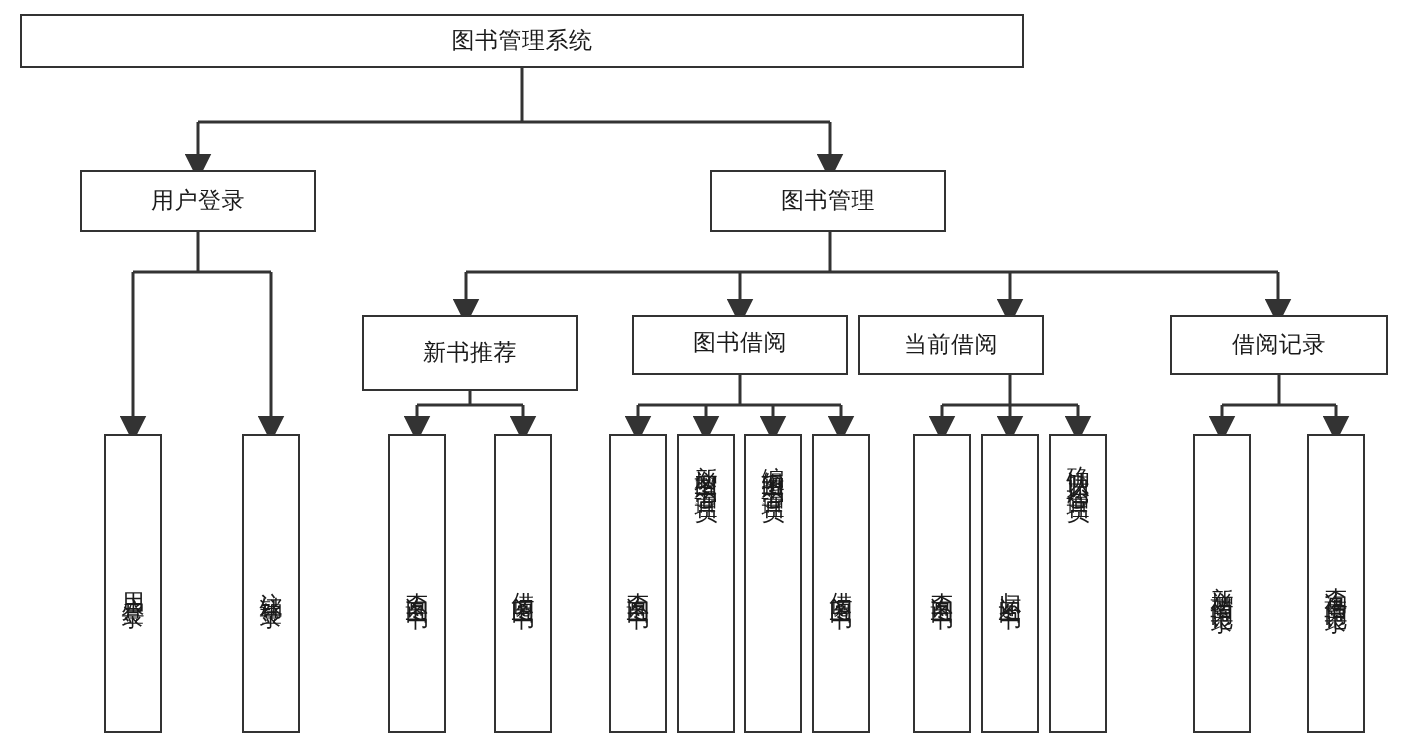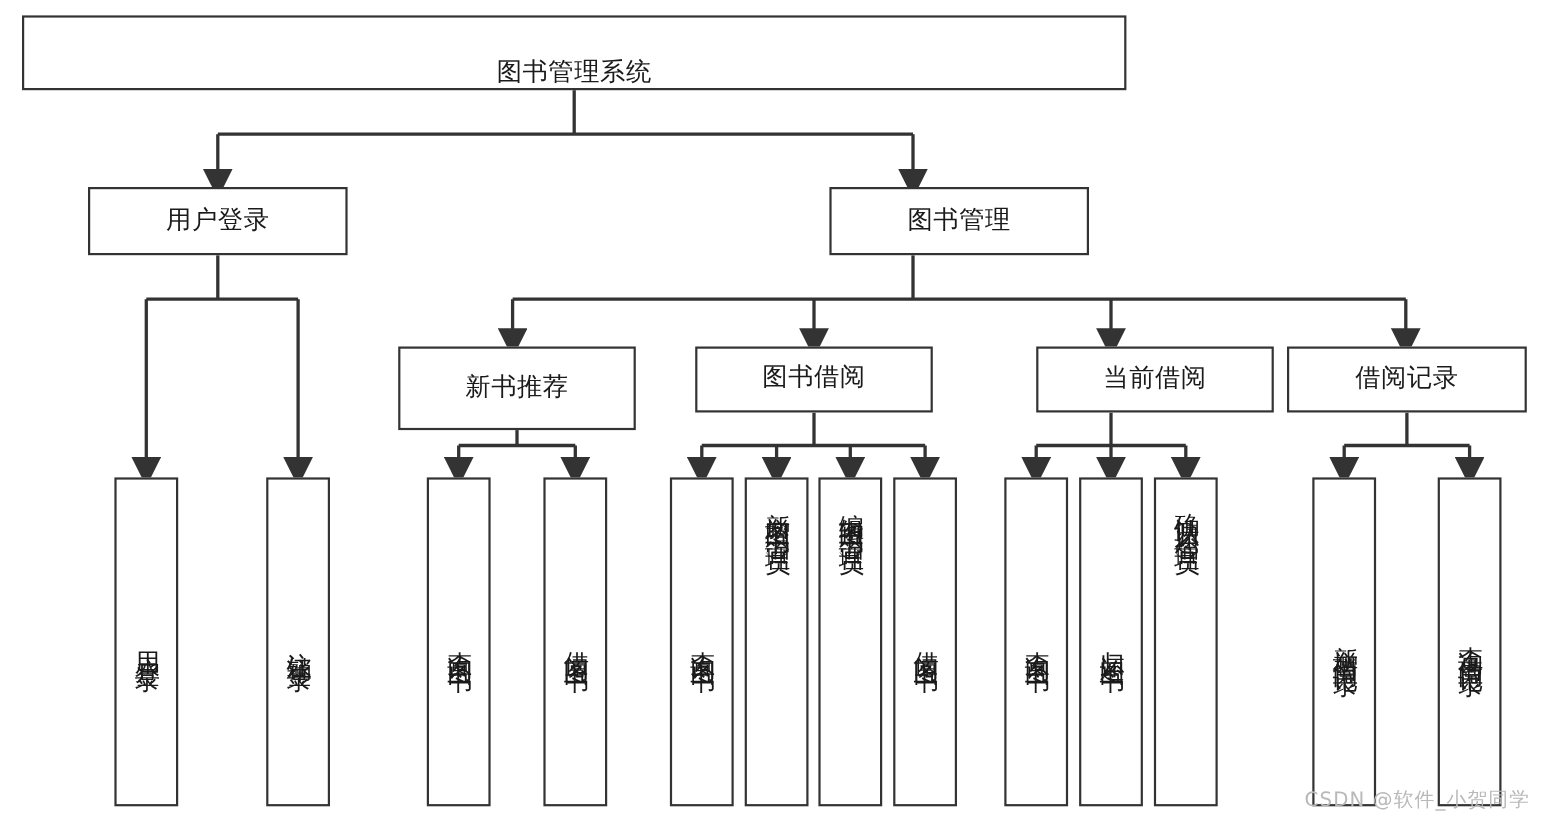--- a/index.html
+++ b/index.html
@@ -121,38 +121,38 @@
       <path d="M1010,405 L1010,420" marker-end="url(#arrow)"></path>
       <path d="M1078,405 L1078,420" marker-end="url(#arrow)"></path>
 
       <path d="M1279,375 L1279,405"></path>
       <path d="M1222,405 L1336,405"></path>
       <path d="M1222,405 L1222,420" marker-end="url(#arrow)"></path>
       <path d="M1336,405 L1336,420" marker-end="url(#arrow)"></path>
     </g>
   </svg>
 
-  <div class="node root horiz" style="left:20px; top:14px; width:1004px; height:68px;align-items:flex-end;">
+  <div class="node root horiz" style="left:20px; top:14px; width:1004px; height:54px;">
     <span class="label">图书管理系统</span>
   </div>
 
   <div class="node horiz" style="left:80px; top:170px; width:236px; height:62px;">
     <span class="label">用户登录</span>
   </div>
-  <div class="node horiz" style="left:710px; top:170px; width:236px; height:62px;margin-left:44px;">
+  <div class="node horiz" style="left:710px; top:170px; width:236px; height:62px;">
     <span class="label">图书管理</span>
   </div>
 
   <div class="node horiz" style="left:362px; top:315px; width:216px; height:76px;">
     <span class="label">新书推荐</span>
   </div>
   <div class="node horiz" style="left:632px; top:315px; width:216px; height:60px;font-family:Liberation Mono, monospace;">
     <span class="label">图书借阅</span>
   </div>
-  <div class="node horiz" style="left:942px; top:315px; width:216px; height:60px;">
+  <div class="node horiz" style="left:858px; top:315px; width:186px; height:60px;">
     <span class="label">当前借阅</span>
   </div>
   <div class="node horiz" style="left:1170px; top:315px; width:218px; height:60px;">
     <span class="label">借阅记录</span>
   </div>
 
   <div class="node vert centered" style="left:104px; top:434px; width:58px; height:299px;">
     <span class="label">用户登录</span>
   </div>
   <div class="node vert centered" style="left:242px; top:434px; width:58px; height:299px;">
@@ -189,15 +189,14 @@
     <span class="label">确认归还（管理员）</span>
   </div>
 
   <div class="node vert centered" style="left:1193px; top:434px; width:58px; height:299px;">
     <span class="label">新增借阅记录</span>
   </div>
   <div class="node vert centered" style="left:1307px; top:434px; width:58px; height:299px;">
     <span class="label">查询借阅记录</span>
   </div>
 
-  <div id="watermark">CSDN @软件_小贺同学</div>
 
 </div>
 
 </body></html>

